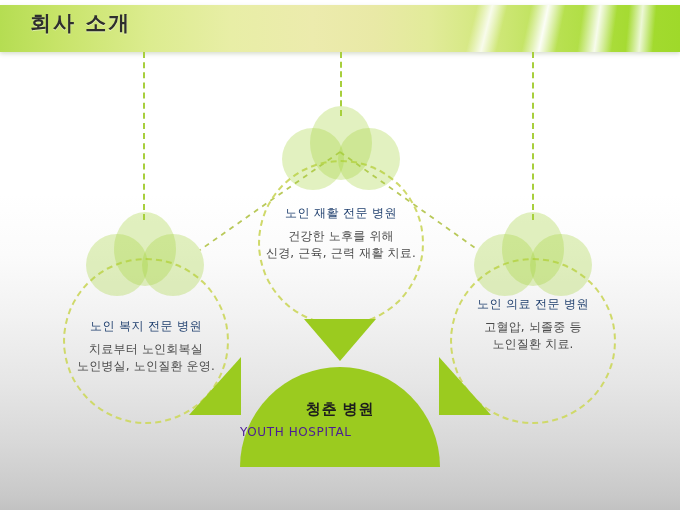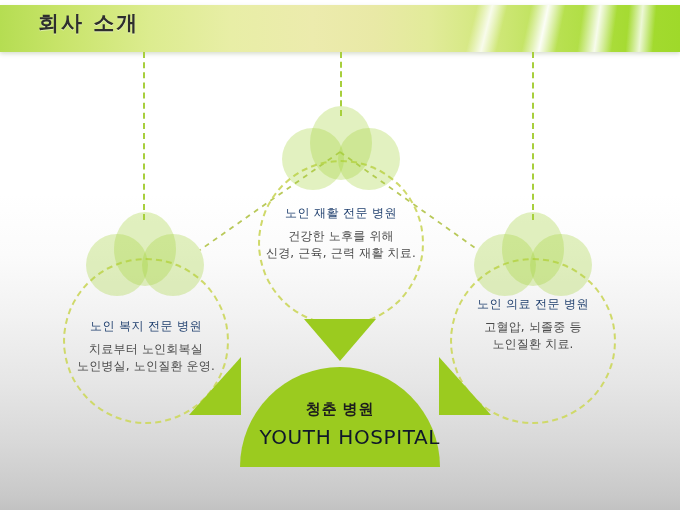--- a/index.html
+++ b/index.html
@@ -50,21 +50,21 @@
         #e9e9a6 55%,
         #e2eb9a 63%,
         #cfe778 73%,
         #b6e04e 83%,
         #a6db33 92%,
         #9fd92a 100%);
     box-shadow: 0 2px 4px rgba(120,140,90,.28);
   }
   #header-title {
     position: absolute;
-    left: 38px;
+    left: 30px;
     top: 9px;
     font-size: 21px;
     font-weight: bold;
     letter-spacing: 2px;
     color: #2e2e2e;
     text-shadow: 0 1px 0 rgba(255,255,255,.45);
     white-space: nowrap;
   }
 
   
@@ -154,23 +154,23 @@
     font-weight: bold;
     color: #1d1d1d;
     letter-spacing: 1px;
     font-family: Liberation Serif, serif;
   }
   #dome-subtitle {
     position: absolute;
     left: 0;
     top: 58px;
     width: 200px;
-    text-align: right;
-    font-size: 20px;
-    color: #0f172a;
+    text-align: left;
+    font-size: 12px;
+    color: #4c1d95;
     letter-spacing: .6px;
   }
 </style>
 </head>
 <body>
 
 <div id="slide">
 
   <div id="header-banner"></div>
   <div id="header-title">회사 소개</div>

